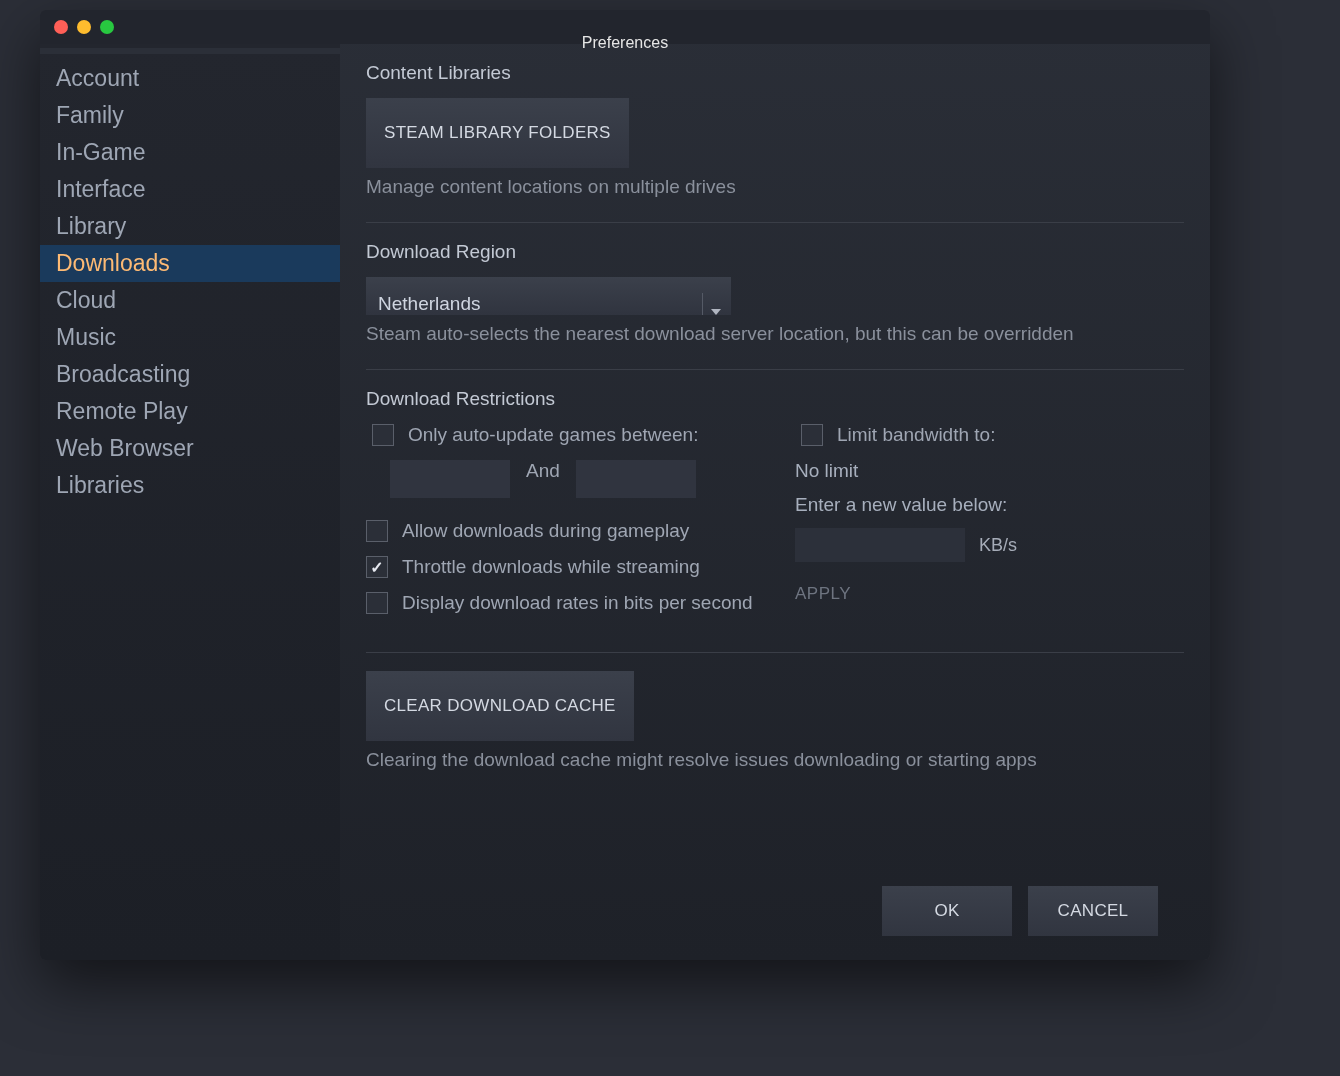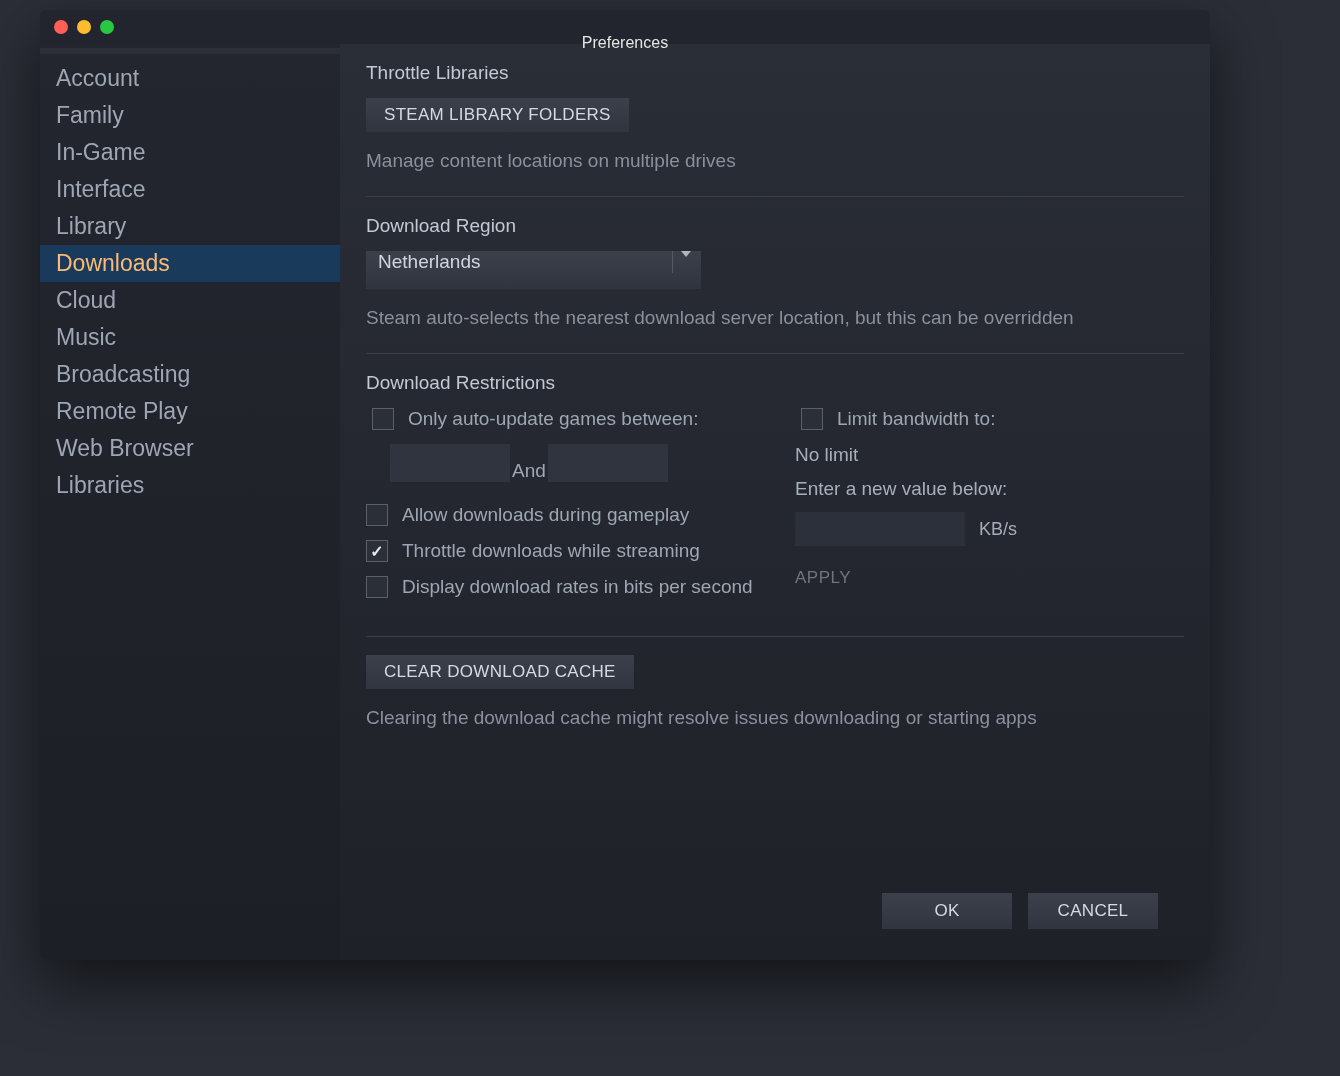--- a/index.html
+++ b/index.html
@@ -79,40 +79,40 @@
       padding-top: 18px;
     }
     .section-title {
       color: #c3c9d4;
       font-size: 19px;
       margin-bottom: 14px;
     }
     .section-desc {
       color: #8a909c;
       font-size: 19px;
-      margin-top: 18px;
+      margin-top: 8px;
     }
     .btn {
       background: linear-gradient(180deg, #3b404b 0%, #313540 100%);
       color: #d4d9e2;
       border: none;
       font-size: 17px;
       letter-spacing: 0.3px;
-      padding: 7px 18px;
+      padding: 25px 18px;
       cursor: pointer;
       min-height: 34px;
       display: inline-flex;
       align-items: center;
     }
     .dropdown {
-      width: 335px;
+      width: 365px;
       height: 38px;
       background: linear-gradient(180deg, #3b404b 0%, #30343f 100%);
       display: flex;
-      align-items: flex-start;
+      align-items: flex-end;
       padding: 0 10px 0 12px;
       cursor: pointer;
     }
     .dropdown-label { color: #cfd5e0; font-size: 19px; flex: 1; }
     .dropdown-sep { width: 1px; height: 22px; background: #555a66; margin: 0 8px 0 6px; }
     .dropdown-arrow { width: 0; height: 0; border-left: 5px solid transparent; border-right: 5px solid transparent; border-top: 6px solid #b0b5c0; }
     .restrictions-row { display: flex; gap: 40px; }
     .restrictions-col { flex: 1; }
     .chk-row { display: flex; align-items: center; gap: 14px; margin: 8px 0 14px 0; }
     .chk-row.first { margin-top: 0; margin-left: 6px; }
@@ -124,21 +124,21 @@
       cursor: pointer;
     }
     .chk.checked::after {
       content: "✓";
       color: #e6e9f0;
       font-size: 16px;
       font-weight: bold;
     }
     .chk-label { color: #9fa6b3; font-size: 19px; }
     .time-group {
-      display: flex; align-items: flex-end; gap: 2px;
+      display: flex; align-items: flex-start; gap: 16px;
       margin: 10px 0 22px 24px;
     }
     .time-input {
       width: 120px; height: 38px;
       background: #30343f;
       border: none;
     }
     .and-label { color: #9fa6b3; font-size: 19px; }
     .limit-text { color: #a7afbd; font-size: 19px; margin: 12px 0 12px 0; }
     .enter-label { color: #a7afbd; font-size: 19px; margin: 10px 0 12px 0; }
@@ -203,21 +203,21 @@
       <div class="sidebar-item">Music</div>
       <div class="sidebar-item">Broadcasting</div>
       <div class="sidebar-item">Remote Play</div>
       <div class="sidebar-item">Web Browser</div>
       <div class="sidebar-item">Libraries</div>
     </div>
 
     <div class="main">
 
       <div class="section">
-        <div class="section-title">Throttle Libraries</div>
+        <div class="section-title">Content Libraries</div>
         <button class="btn">STEAM LIBRARY FOLDERS</button>
         <div class="section-desc">Manage content locations on multiple drives</div>
       </div>
 
       <div class="section section-rule">
         <div class="section-title">Download Region</div>
         <div class="dropdown">
           <span class="dropdown-label">Netherlands</span>
           <span class="dropdown-sep"></span>
           <span class="dropdown-arrow"></span>

